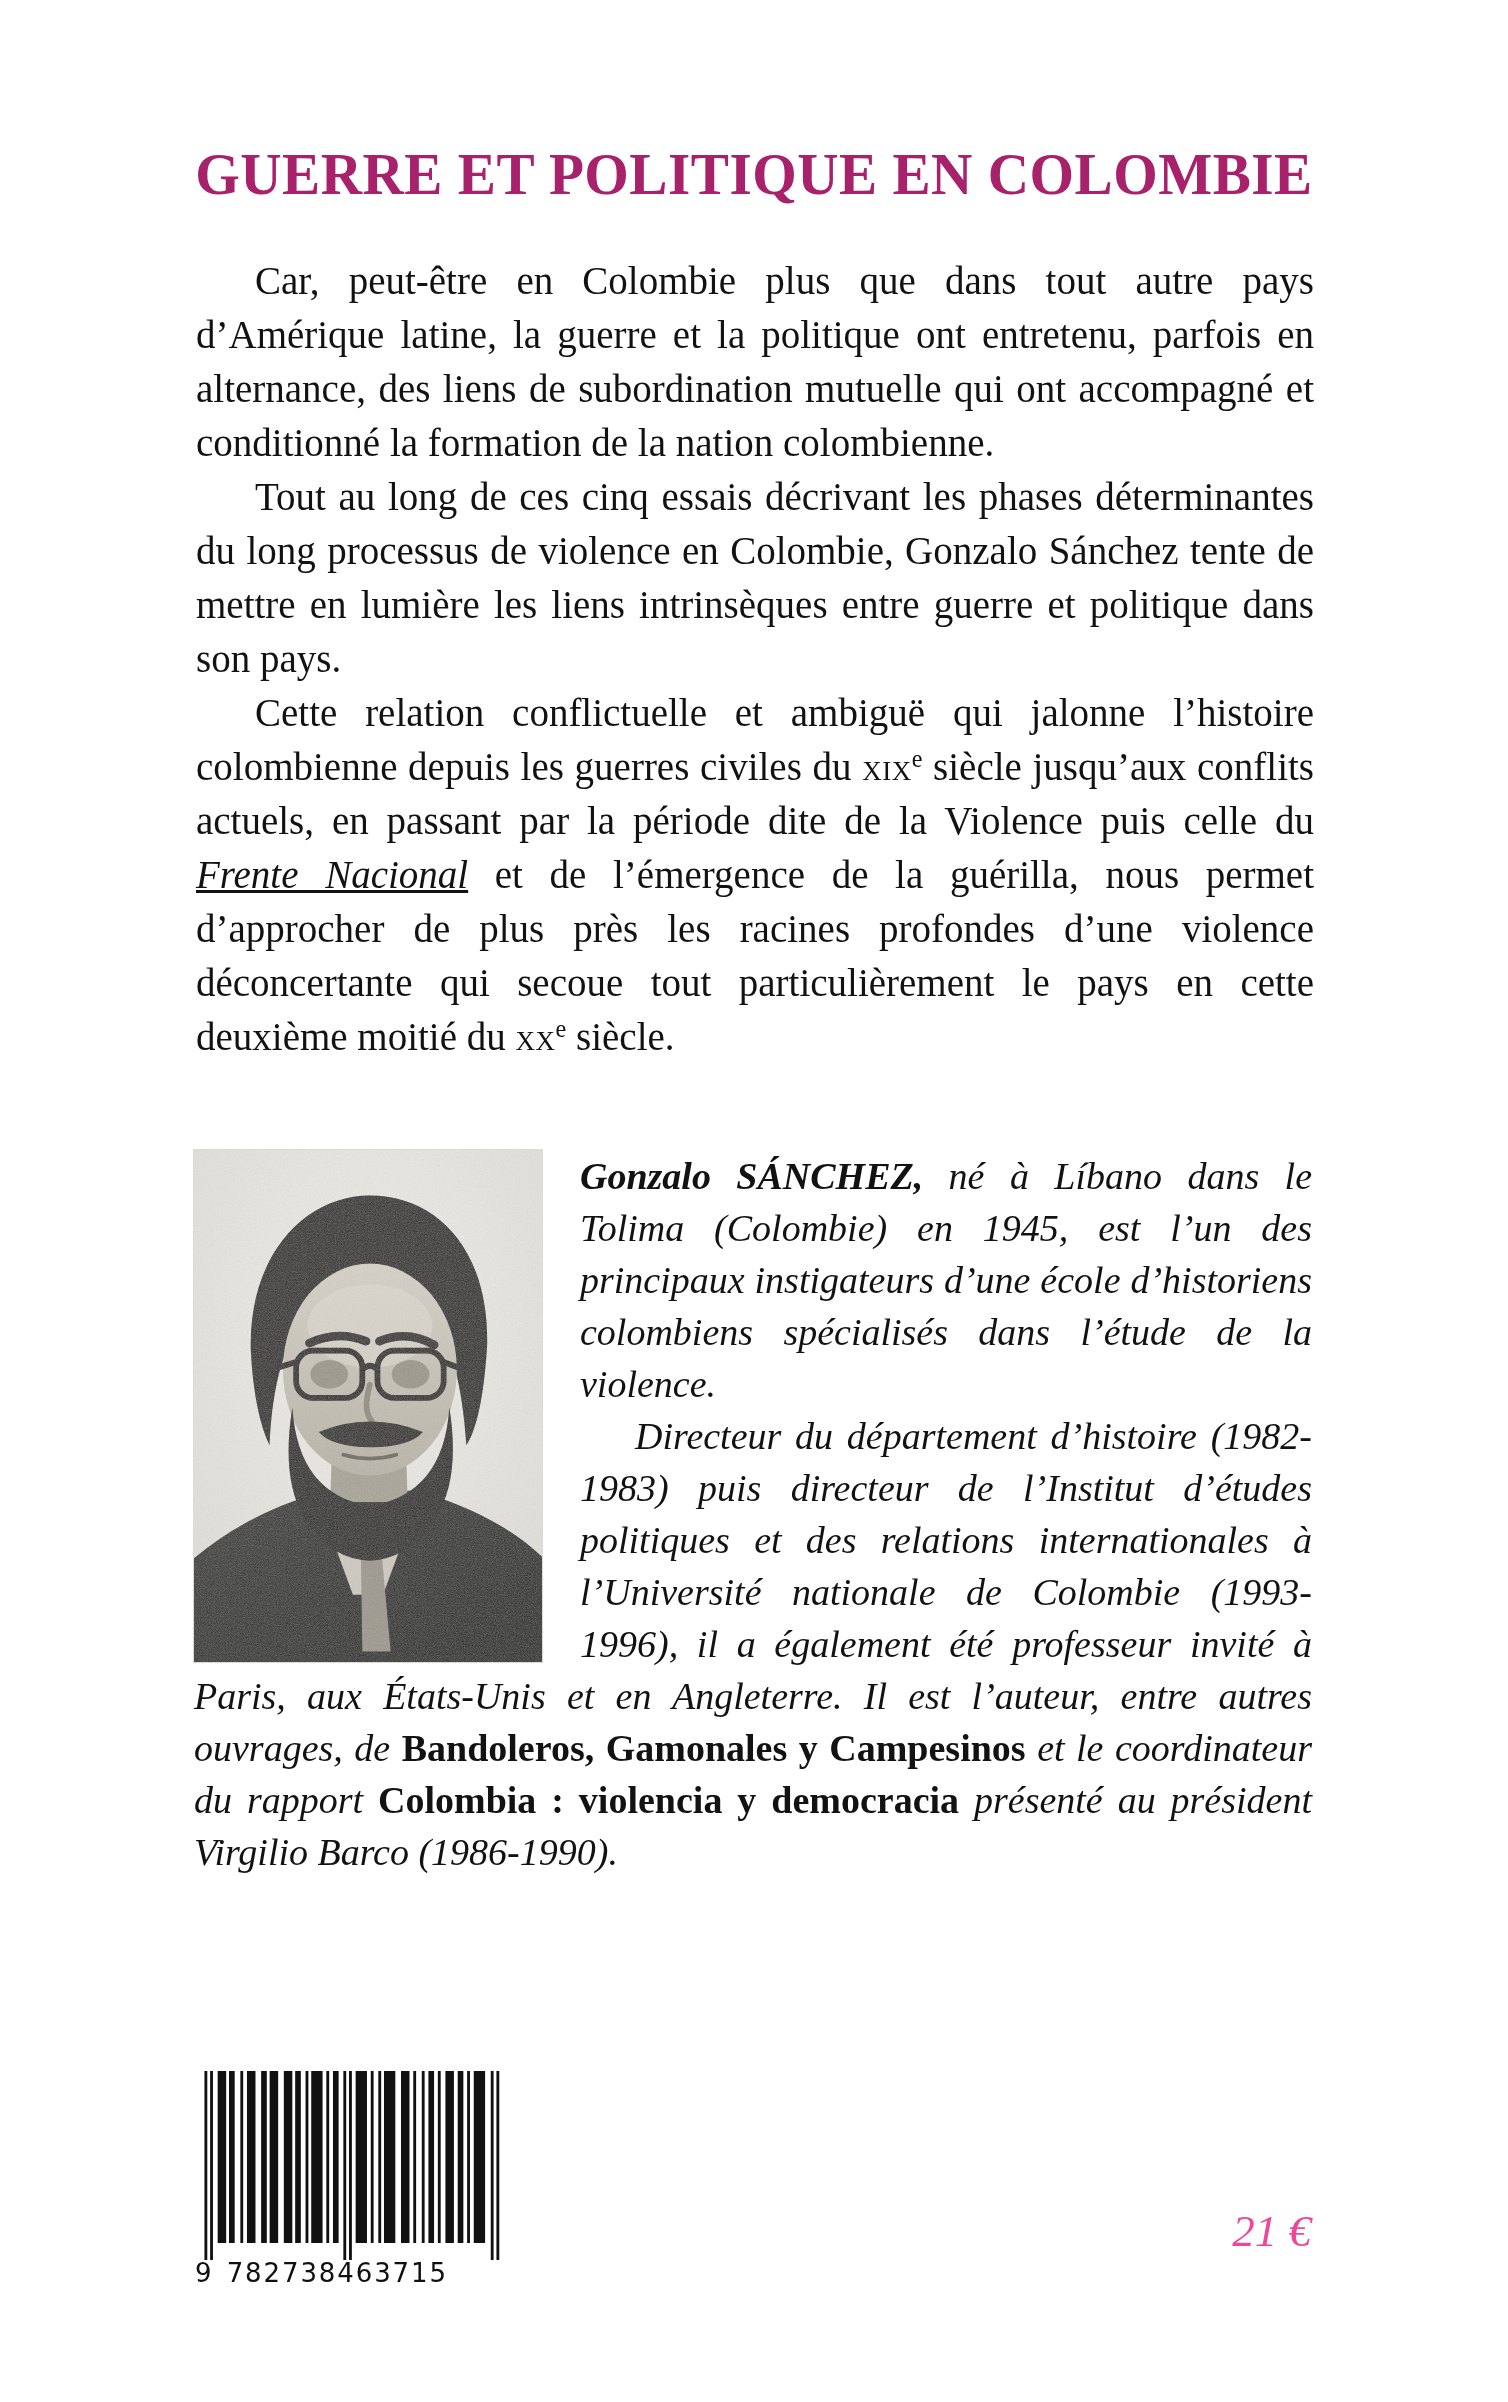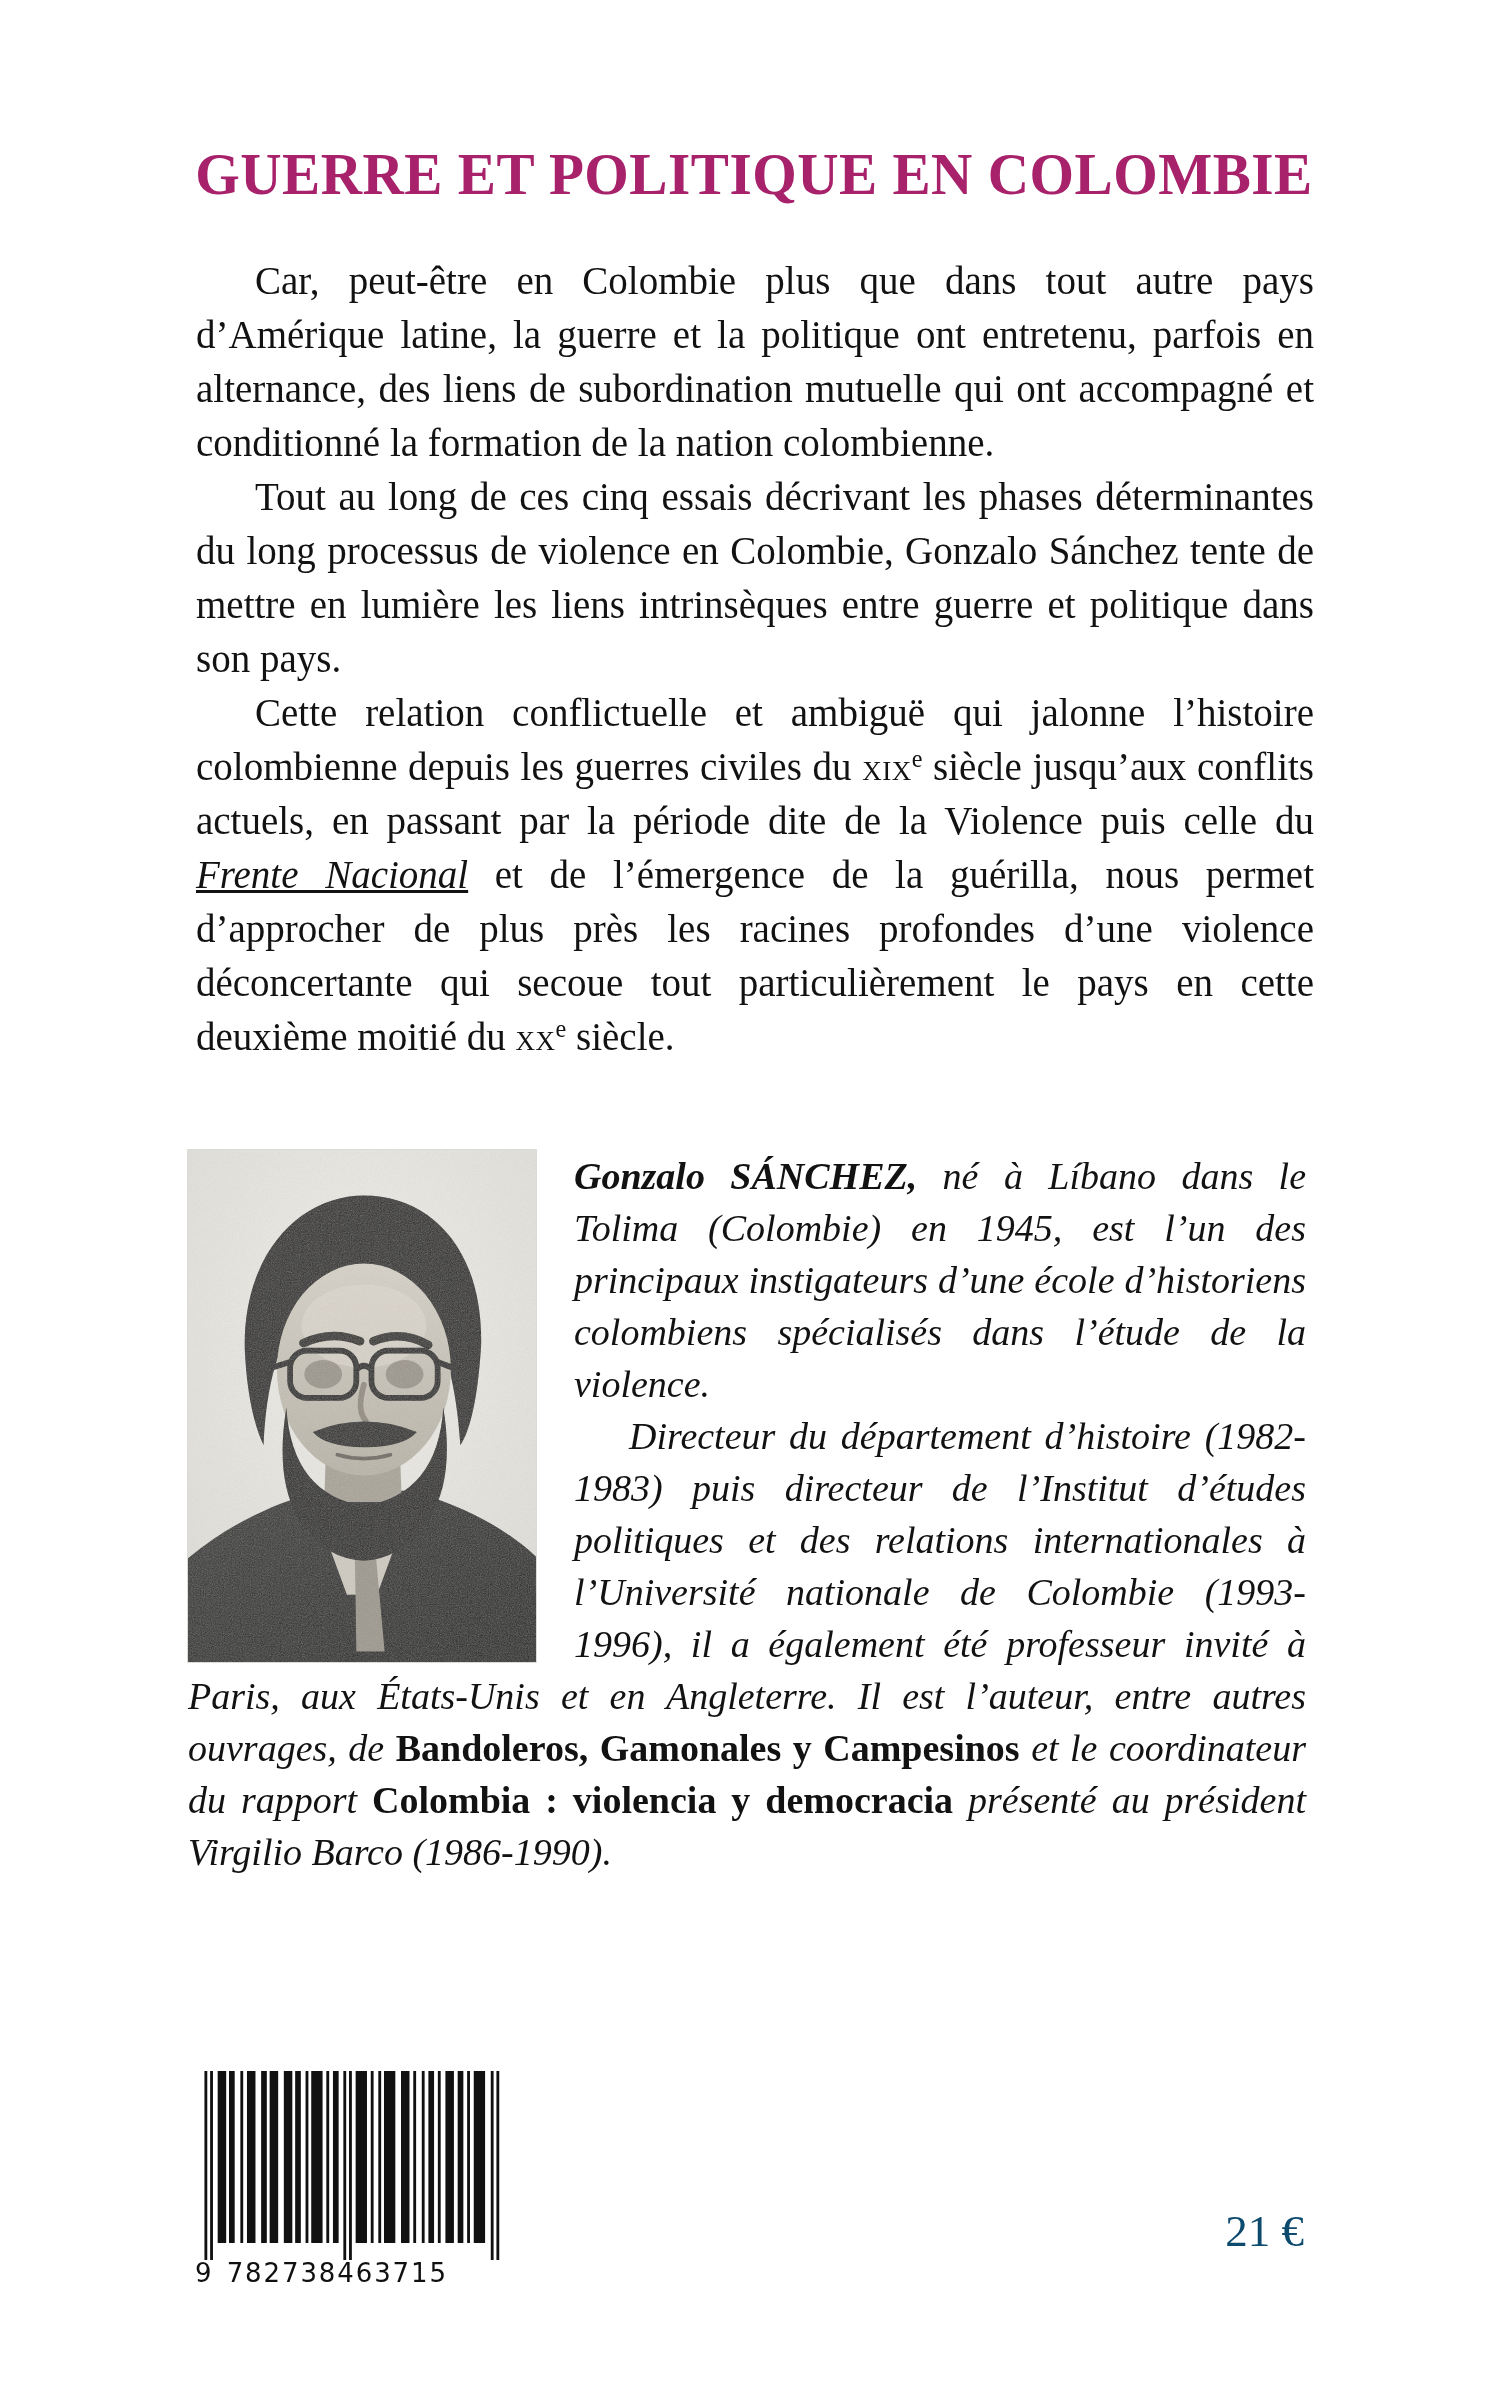--- a/index.html
+++ b/index.html
@@ -62,21 +62,21 @@
   sup.ord {
     font-size: 0.62em;
     vertical-align: 0.52em;
     line-height: 0;
   }
   .ital { font-style: italic; text-decoration: underline; }
 
   
   .author-wrap {
     position: absolute;
-    left: 188px;
+    left: 194px;
     top: 1150px;
     width: 1118px;
   }
 
   .photo {
     float: left;
     width: 348px;
     height: 512px;
     margin: 0 38px 5.7px 0;
     position: relative;
@@ -112,25 +112,26 @@
     font-family: "DejaVu Sans", "Liberation Sans", sans-serif;
     font-size: 26px;
     letter-spacing: 1.9px;
     color: #101010;
     white-space: nowrap;
   }
   .barcode-digits .lead { margin-right: 13.2px; }
 
   .price {
     position: absolute;
-    right: 204px;
+    right: 197px;
     top: 2205px;
     font-size: 45px;
-    color: #0c4a6e;
+    color: #ec4899;
     text-align: right;
+    font-style: italic;
   }
   .isbn {
     position: absolute;
     right: 195px;
     top: 2271px;
     font-size: 40px;
     color: #121212;
     text-align: right;
     white-space: nowrap;
   }

